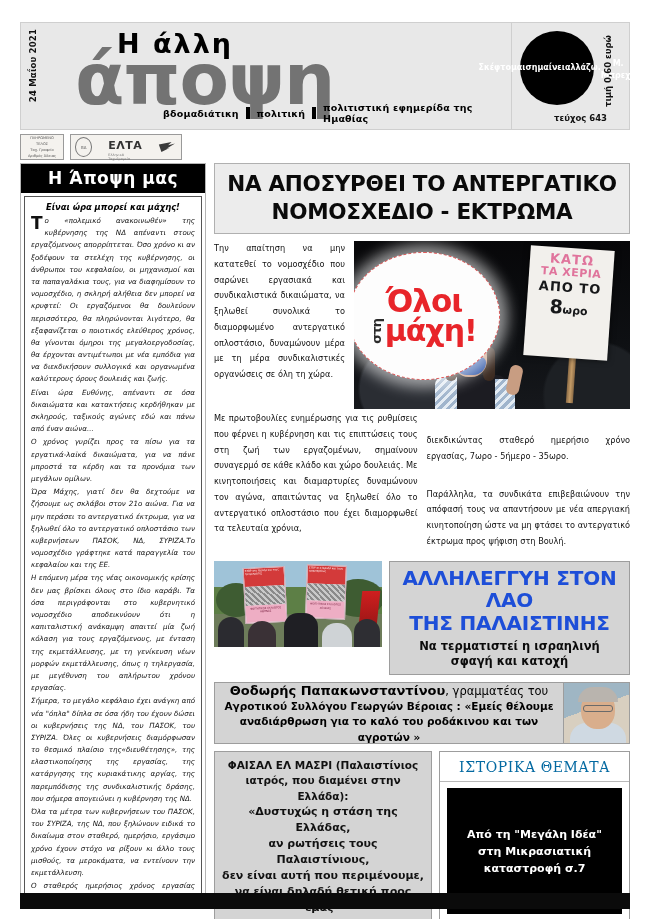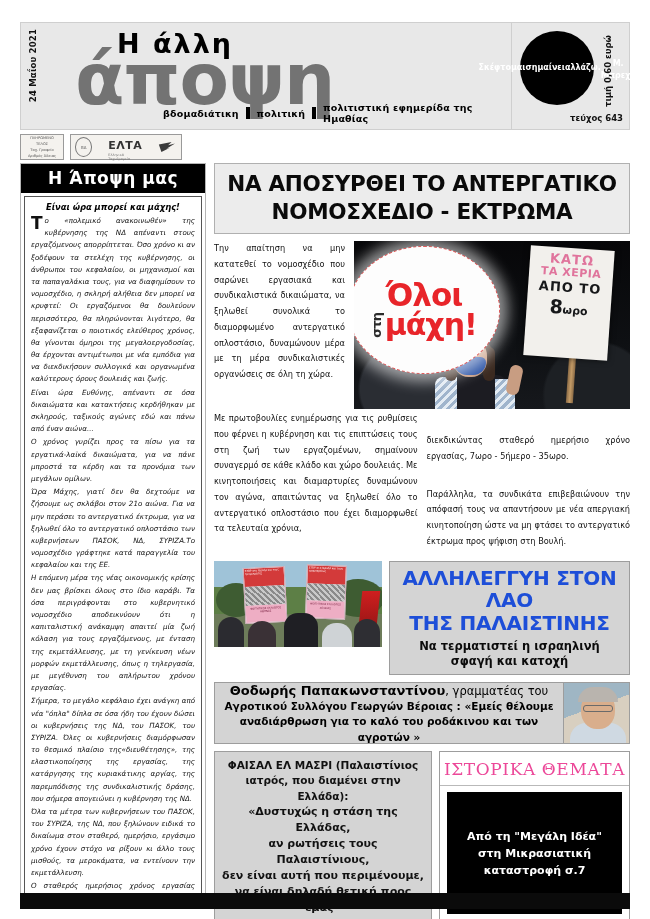--- a/index.html
+++ b/index.html
@@ -80,21 +80,21 @@
     padding: 4px;
   }
   .quote-author { margin-top: 3px; }
   .price-rail {
     position: absolute; right: 16px; top: 12px;
     writing-mode: vertical-rl;
     transform: rotate(180deg);
     font-size: 8.5px; font-weight: bold; color: #111;
   }
   .issue-no {
-    position: absolute; right: 6px; bottom: 6px;
+    position: absolute; right: 22px; bottom: 6px;
     font-size: 8.5px; font-weight: bold; color: #111;
   }
 
   
   .stamps {
     margin-top: 2px;
     height: 30px;
     display: flex; align-items: center; gap: 6px;
   }
   .stamp-a, .stamp-b {
@@ -295,21 +295,21 @@
     transform: rotate(4deg);
   }
   .pl-l1 { font-size: 13px; font-weight: bold; color: #e0749c; letter-spacing: 1px; line-height: 1.1; }
   .pl-l2 { font-size: 11px; font-weight: bold; color: #e0749c; letter-spacing: .5px; line-height: 1.15; }
   .pl-l3 { font-size: 13px; font-weight: bold; color: #17181a; letter-spacing: 1px; line-height: 1.15; margin-top: 1px; }
   .pl-l4 { font-size: 19px; font-weight: bold; color: #17181a; line-height: 1.05; margin-top: 2px; }
   .pl-l4 small { font-size: 11px; }
   
   .callout {
     position: absolute; z-index: 5;
-    left: -6px; top: 5px;
+    left: -6px; top: 11px;
     width: 152px; height: 128px;
     border-radius: 50%;
     background: #fdfdfd;
     border: 1px dashed #e35b5b;
     display: flex; flex-direction: column;
     align-items: center; justify-content: center;
     box-shadow: 0 0 14px 8px rgba(255,255,255,.55);
   }
   .callout-1 {
     font-size: 31px; font-weight: bold; color: #e8252a;
@@ -460,25 +460,25 @@
 
   .box-history {
     flex: 1;
     border: 1px solid #9d9d9d;
     background: #fff;
     display: flex; flex-direction: column;
   }
   .history-head {
     text-align: center;
     font-family: "DejaVu Serif", "Liberation Serif", serif;
-    font-size: 17px;
+    font-size: 14px;
     letter-spacing: .6px;
     padding: 7px 0 6px;
     border-bottom: 1px solid #b9b9b9;
-    color: #ec4899;
+    color: #0369a1;
   }
   .history-body {
     margin: 6px 7px 7px;
     flex: 1;
     background: #000; color: #fff;
     display: flex; flex-direction: column;
     align-items: center; justify-content: center;
     text-align: center;
     font-size: 11px; font-weight: bold; line-height: 1.55;
     padding: 5px;

